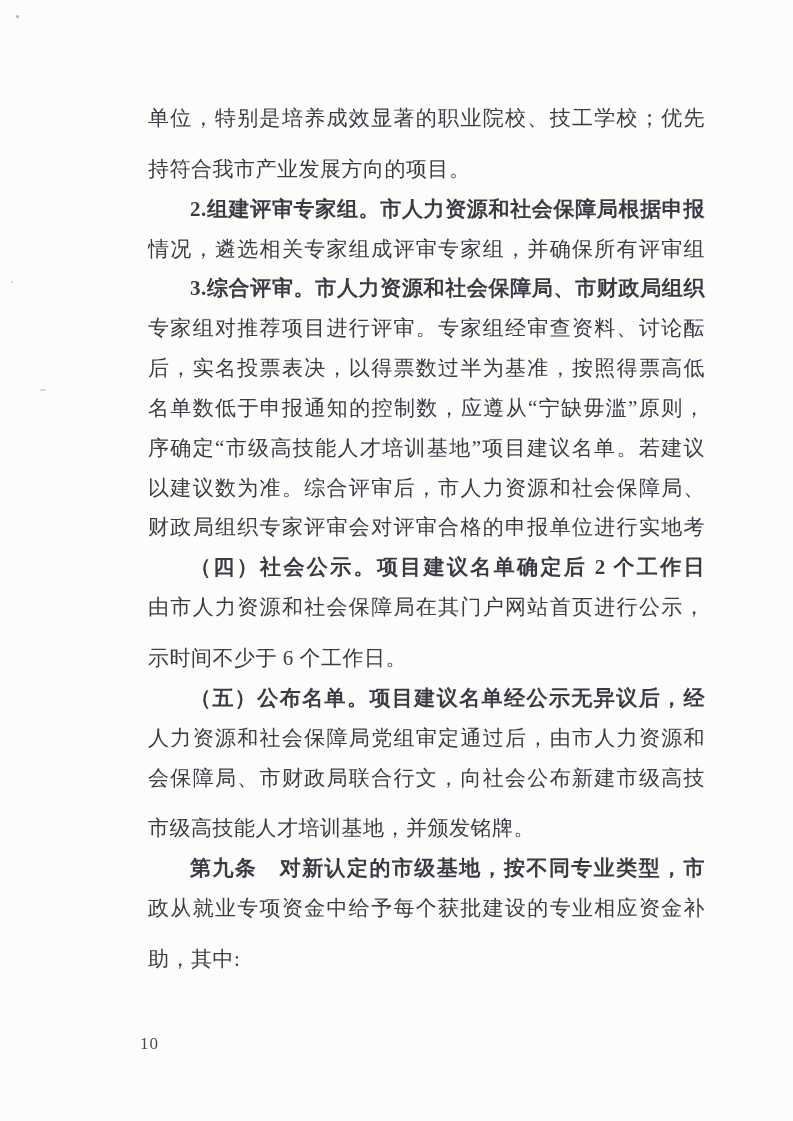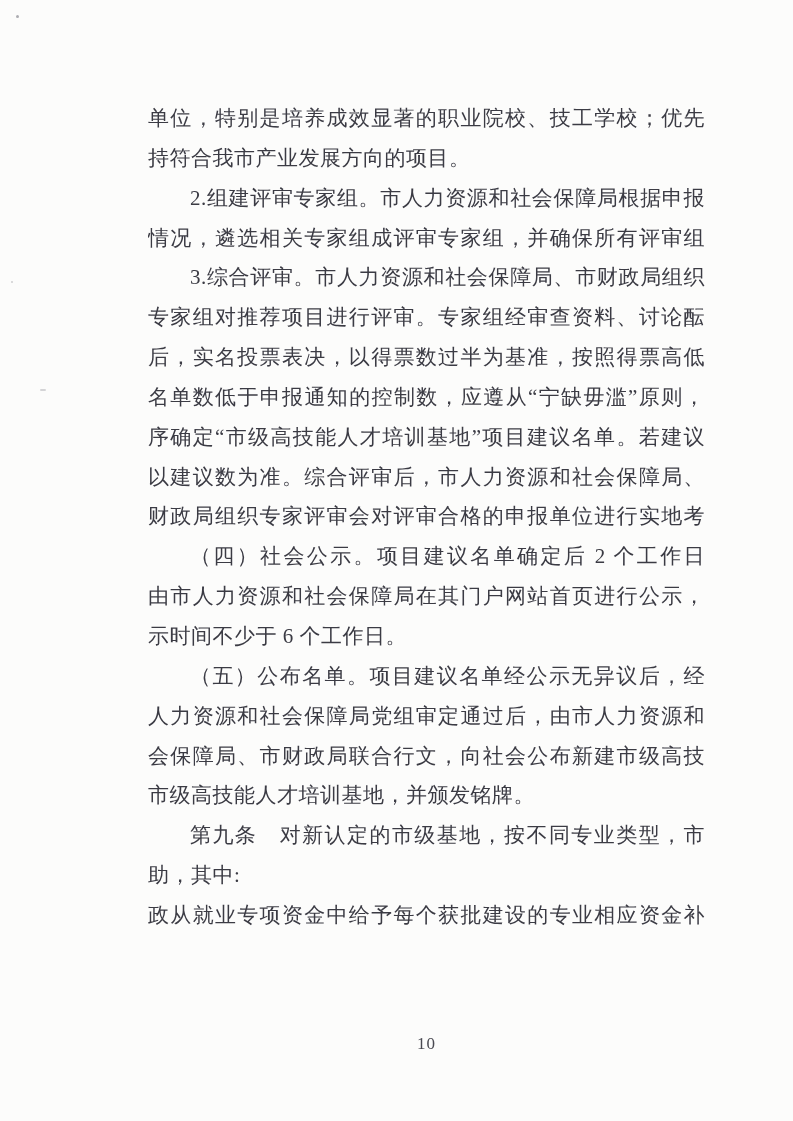--- a/index.html
+++ b/index.html
@@ -36,31 +36,32 @@
     height: 39.85px;
     overflow: hidden;
     letter-spacing: 0.5px;
     text-align: justify;
     text-align-last: justify;
     -moz-text-align-last: justify;
     text-justify: inter-character;
   }
   .line.end {
     text-align-last: left;
+    margin-top: 11px;
     -moz-text-align-last: left;
   }
   .line.indent {
     text-indent: 2em;
+    font-weight: bold;
   }
   .footer {
     position: absolute;
-    left: 148px;
+    left: 140px;
     top: 1034px;
     width: 557px;
-    text-align: center;
   }
   .page-num {
     font-size: 17px;
     color: #4a4a52;
     letter-spacing: 1px;
   }
   .speck {
     position: absolute;
     background: #8a8a92;
     border-radius: 50%;
@@ -110,22 +111,22 @@
 
     <div class="para">
       <div class="line indent">（五）公布名单。项目建议名单经公示无异议后，经市</div>
       <div class="line">人力资源和社会保障局党组审定通过后，由市人力资源和社</div>
       <div class="line">会保障局、市财政局联合行文，向社会公布新建市级高技能</div>
       <div class="line end">市级高技能人才培训基地，并颁发铭牌。</div>
     </div>
 
     <div class="para">
       <div class="line indent">第九条　对新认定的市级基地，按不同专业类型，市财</div>
+      <div class="line">政从就业专项资金中给予每个获批建设的专业相应资金补</div>
       <div class="line end">助，其中:</div>
-      <div class="line">政从就业专项资金中给予每个获批建设的专业相应资金补</div>
     </div>
 
   </main>
 
   <footer class="footer">
     <span class="page-num">10</span>
   </footer>
 
 </div>
 

